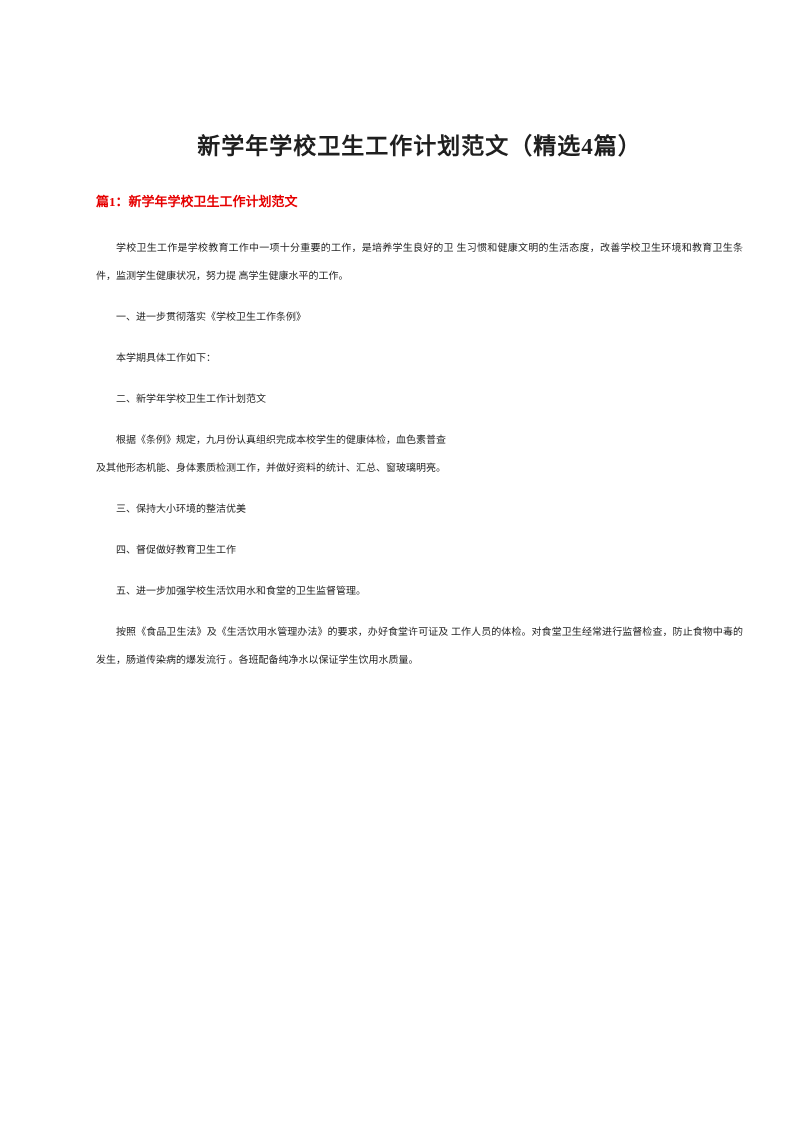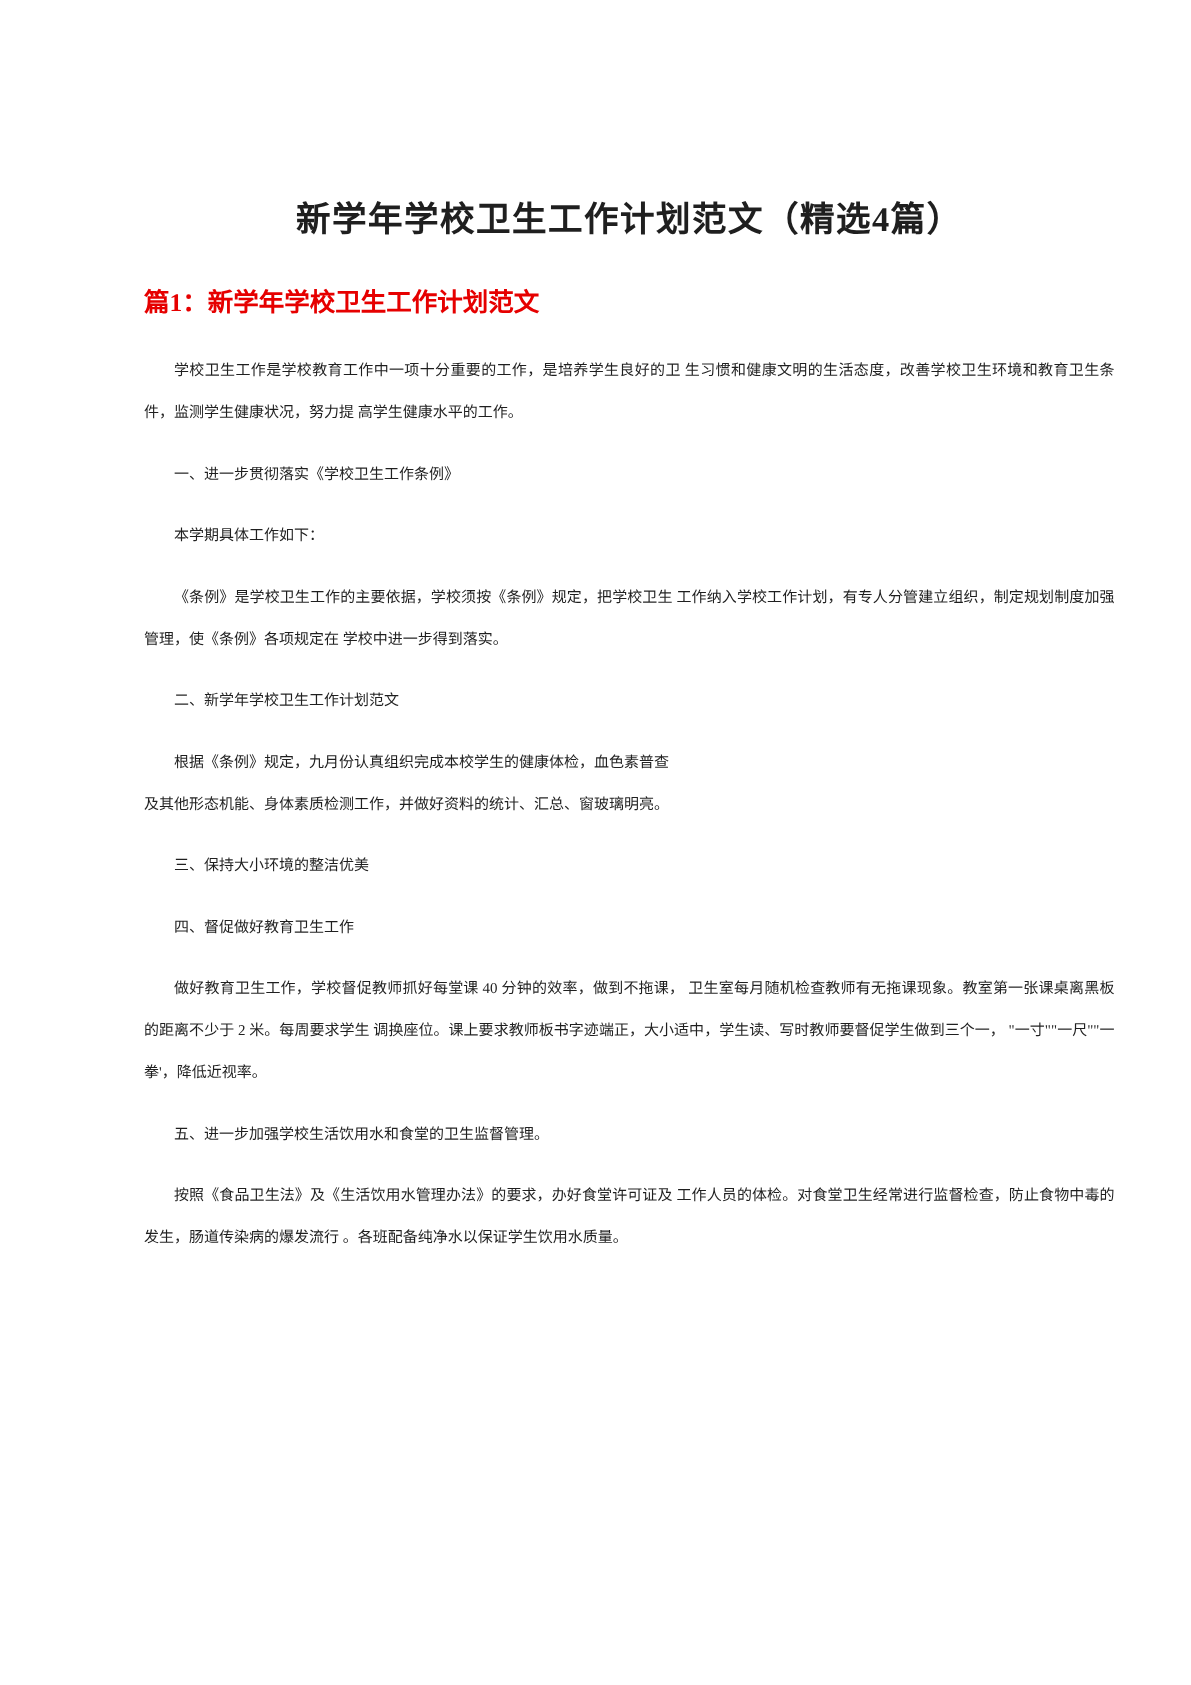--- a/index.html
+++ b/index.html
@@ -25,21 +25,21 @@
   .doc-title {
     font-size: 23px;
     line-height: 34px;
     font-weight: bold;
     color: var(--body-text);
     text-align: center;
     letter-spacing: 1px;
   }
   .sec-heading {
     margin-top: 26px;
-    font-size: 17px;
+    font-size: 13px;
     line-height: 24px;
     font-weight: bold;
     color: var(--heading-red);
     text-align: left;
   }
   .para {
     margin-top: 20px;
     font-size: 10px;
     line-height: 28px;
     color: var(--body-text);
@@ -52,22 +52,20 @@
 </head>
 <body>
 
 <div class="page">
   <h1 class="doc-title">新学年学校卫生工作计划范文（精选4篇）</h1>
   <h2 class="sec-heading">篇1：新学年学校卫生工作计划范文</h2>
 
   <p class="para">学校卫生工作是学校教育工作中一项十分重要的工作，是培养学生良好的卫 生习惯和健康文明的生活态度，改善学校卫生环境和教育卫生条件，监测学生健康状况，努力提 高学生健康水平的工作。</p>
   <p class="para">一、进一步贯彻落实《学校卫生工作条例》</p>
   <p class="para">本学期具体工作如下：</p>
-  <p class="para">《条例》是学校卫生工作的主要依据，学校须按《条例》规定，把学校卫生 工作纳入学校工作计划，有专人分管建立组织，制定规划制度加强管理，使《条例》各项规定在 学校中进一步得到落实。</p>
   <p class="para">二、新学年学校卫生工作计划范文</p>
   <p class="para prewrap">根据《条例》规定，九月份认真组织完成本校学生的健康体检，血色素普查
 及其他形态机能、身体素质检测工作，并做好资料的统计、汇总、窗玻璃明亮。</p>
   <p class="para">三、保持大小环境的整洁优美</p>
   <p class="para">四、督促做好教育卫生工作</p>
-  <p class="para">做好教育卫生工作，学校督促教师抓好每堂课 40 分钟的效率，做到不拖课， 卫生室每月随机检查教师有无拖课现象。教室第一张课桌离黑板的距离不少于 2 米。每周要求学生 调换座位。课上要求教师板书字迹端正，大小适中，学生读、写时教师要督促学生做到三个一， "一寸""一尺""一拳'，降低近视率。</p>
   <p class="para">五、进一步加强学校生活饮用水和食堂的卫生监督管理。</p>
   <p class="para">按照《食品卫生法》及《生活饮用水管理办法》的要求，办好食堂许可证及 工作人员的体检。对食堂卫生经常进行监督检查，防止食物中毒的发生，肠道传染病的爆发流行 。各班配备纯净水以保证学生饮用水质量。</p>
 </div>
 
 </body></html>

